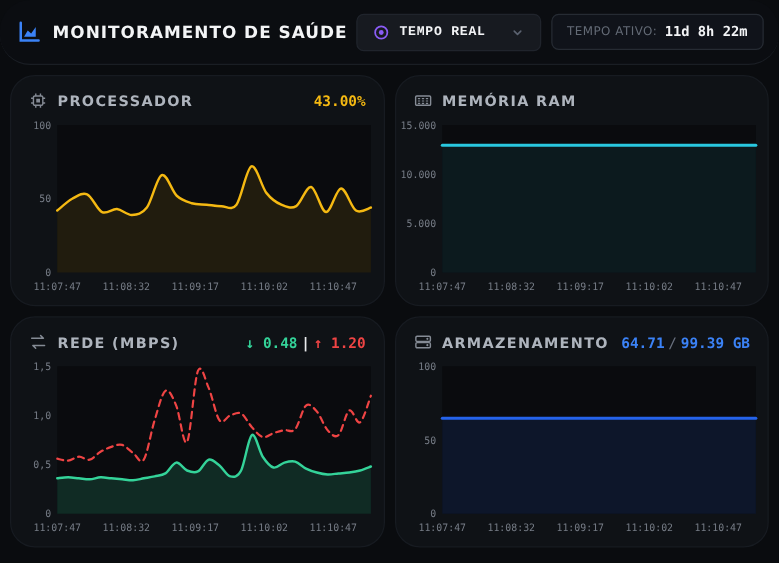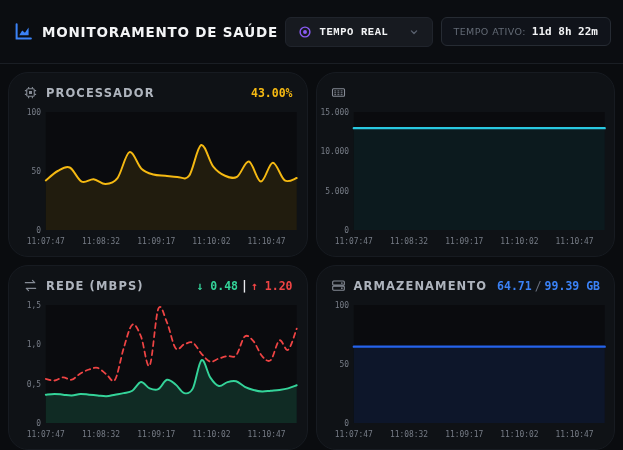--- a/index.html
+++ b/index.html
@@ -1,19 +1,19 @@
 <!DOCTYPE html>
 <html><head>
 <meta charset="utf-8">
 <style>
   html,body{margin:0;padding:0;background:#0a0c0f;}
   *{box-sizing:border-box;}
   .app{width:623px;height:450px;background:#0a0c0f;font-family:"DejaVu Sans","Liberation Sans",sans-serif;color:#e5e7eb;overflow:hidden;}
   
-  header{height:64px;display:flex;align-items:center;justify-content:space-between;padding:0 12px 0 14px;background:#0b0d11;border-bottom:1px solid #1a1e24;}
+  header{height:52px;display:flex;align-items:center;justify-content:space-between;padding:0 12px 0 14px;background:#0b0d11;border-bottom:1px solid #1a1e24;border-radius:24px;}
   .h-left{display:flex;align-items:center;gap:9px;}
   .h-left h1{font-size:13.5px;font-weight:700;letter-spacing:.8px;color:#f3f4f6;margin:0;}
   .logo{width:19px;height:19px;display:block;}
   .h-right{display:flex;align-items:center;gap:8px;}
   .dropdown{display:flex;align-items:center;gap:8px;background:#171a20;border:1px solid #20242c;border-radius:6px;padding:7px 12px;min-width:148px;cursor:pointer;font-family:Liberation Mono, monospace;}
   .dropdown .lbl{font-size:10.5px;font-weight:700;letter-spacing:.6px;color:#f3f4f6;}
   .dropdown svg{display:block;}
   .dropdown .chev{margin-left:auto;}
   .badge{display:flex;align-items:center;gap:6px;border:1px solid #262b33;background:#10131a;border-radius:6px;padding:7px 12px;}
   .badge .blbl{font-size:9.5px;letter-spacing:.4px;color:#636a75;}
@@ -100,20 +100,21 @@
         </div>
     </section>
 
     <section class="panel">
       <div class="p-head">
         <span class="p-title-wrap">
           <svg class="p-icon" viewBox="0 0 16 16">
             <rect x="1.6" y="4" width="12.8" height="8" rx="1" stroke="currentColor" stroke-width="1.2" fill="none"></rect>
             <path d="M3.5 6.3h9M3.5 8.3h9M3.5 10.3h9" stroke="currentColor" stroke-width="1" stroke-dasharray="2 1.4"></path>
           </svg>
+          <span class="p-title">MEMÓRIA RAM</span>
         </span>
       </div>
       <div class="chart">
           <svg viewBox="0 0 300 146" preserveAspectRatio="none">
             <rect x="34" y="10" width="260" height="118" fill="#0a0b0e"></rect>
             <text x="29" y="13" text-anchor="end" class="ax">15.000</text>
             <text x="29" y="52.333333333333336" text-anchor="end" class="ax">10.000</text>
             <text x="29" y="91.66666666666667" text-anchor="end" class="ax">5.000</text>
             <text x="29" y="131" text-anchor="end" class="ax">0</text>
             <text x="34" y="142" text-anchor="middle" class="ax">11:07:47</text>

